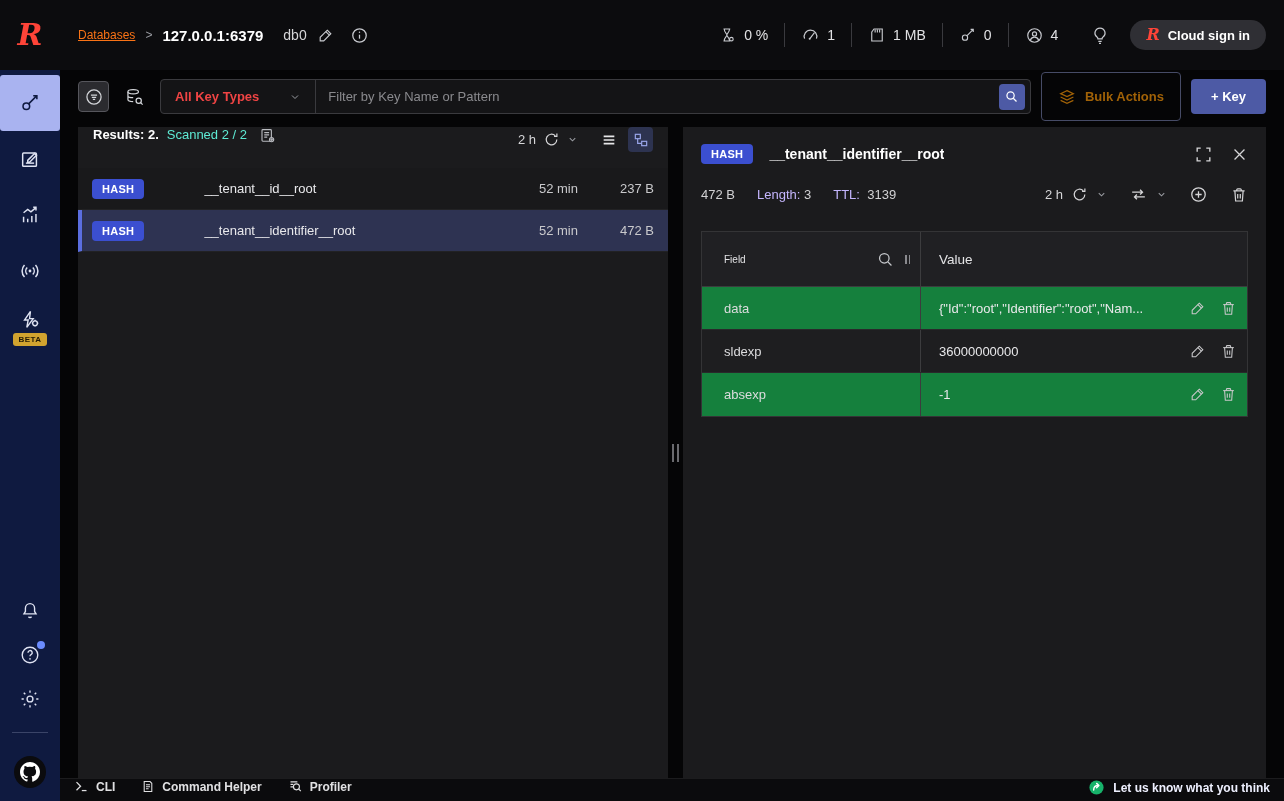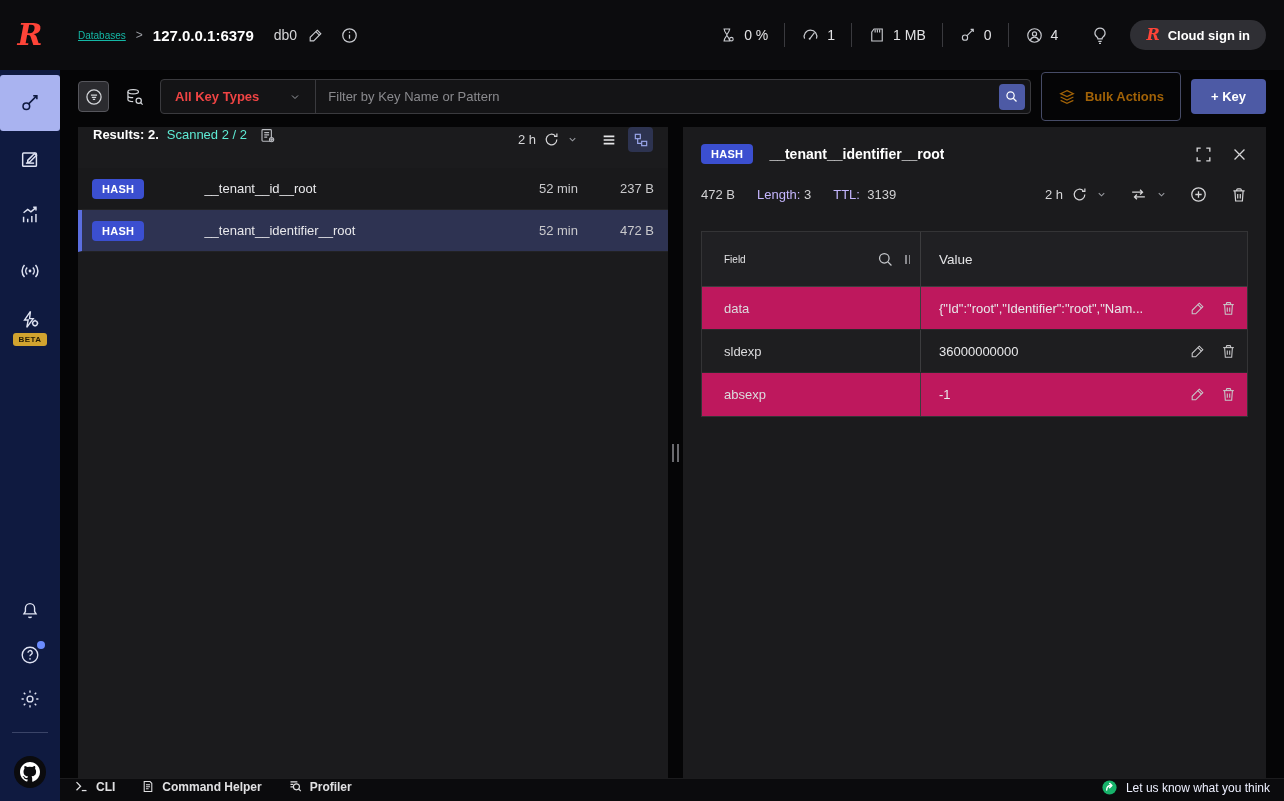--- a/index.html
+++ b/index.html
@@ -6,21 +6,21 @@
   html,body { width:1284px; height:801px; background:#000; overflow:hidden; }
   body { font-family:"Liberation Sans", sans-serif; font-size:13px; color:#dcdcde; }
   svg { display:block; }
   .app { width:1284px; height:801px; display:flex; flex-direction:column; background:#050506; }
 
   
   .topbar { height:70px; min-height:70px; display:flex; align-items:center; background:#0c0c0e; padding-right:18px; }
   .logo-box { width:60px; display:flex; justify-content:center; align-items:center; }
   .redis-logo { font-family:"DejaVu Serif", serif; font-style:italic; font-weight:bold; font-size:30px; color:#ff4438; line-height:1; }
   .breadcrumb { display:flex; align-items:center; gap:10px; margin-left:18px; }
-  .bc-link { color:#14b8a6; text-decoration:underline; font-size:10px; cursor:pointer; }
+  .bc-link { color:#f97316; text-decoration:underline; font-size:12px; cursor:pointer; }
   .bc-sep { color:#9a9ca2; font-size:12px; }
   .bc-host { color:#fff; font-weight:bold; font-size:15px; }
   .bc-db { color:#d6d6d8; font-size:14px; margin-left:10px; }
   .hicon { color:#c9cbd0; display:flex; align-items:center; }
   .stats { margin-left:auto; display:flex; align-items:center; }
   .stat { display:flex; align-items:center; gap:7px; padding:0 16px; color:#e2e2e4; font-size:14px; }
   .stat-divider { width:1px; height:24px; background:#3a3a3e; }
   .bulb { padding:0 20px 0 16px; }
   .cloud-btn { display:flex; align-items:center; gap:8px; background:#2f2f34; border-radius:17px; padding:7px 16px; color:#fff; font-weight:bold; font-size:13px; cursor:pointer; }
   .cloud-btn .redis-logo { font-size:16px; }
@@ -85,31 +85,31 @@
   .chev-sm { color:#9a9ca2; }
   .act-icon { cursor:pointer; display:flex; }
 
   .hash-table { margin-top:27px; border:1px solid #343436; }
   .thead { display:flex; height:55px; background:#202023; border-bottom:1px solid #3c3c3e; align-items:stretch; }
   .th-field { width:40%; min-width:40%; display:flex; align-items:center; padding:0 10px 0 22px; color:#e4e4e6; font-size:10px; }
   .th-field .th-search { margin-left:auto; color:#c6c8cc; cursor:pointer; }
   .col-resize { display:flex; gap:2px; align-items:center; margin-left:10px; cursor:col-resize; }
   .col-resize i { display:block; width:1.5px; height:9px; background:#8a8a8e; }
   .th-value { flex:1; display:flex; align-items:center; padding-left:18px; border-left:1px solid #3c3c3e; color:#e4e4e6; font-size:13.5px; }
-  .tr { display:flex; height:43px; align-items:stretch; border-bottom:1px solid #29292b; background:#be185d; }
+  .tr { display:flex; height:43px; align-items:stretch; border-bottom:1px solid #29292b; background:#15803d; }
   .tr:nth-child(odd) { background:#1e1e20; }
   .td-field { width:40%; min-width:40%; display:flex; align-items:center; padding-left:22px; color:#dcdcde; }
   .td-value { flex:1; display:flex; align-items:center; padding-left:18px; border-left:1px solid #3c3c3e; color:#e8e8ea; min-width:0; }
   .td-value .vtext { flex:1; white-space:nowrap; overflow:hidden; text-overflow:ellipsis; }
   .row-actions { display:flex; align-items:center; gap:14px; padding:0 10px 0 8px; color:#c8c8ca; }
 
   
   .bottombar { height:23px; min-height:23px; margin:0 -18px; background:#0b0b0d; display:flex; align-items:flex-start; padding:0 14px; gap:26px; font-size:12px; color:#e0e0e2; border-top:1px solid #1c1c1e; }
   .bb-item { display:flex; align-items:center; gap:7px; font-weight:bold; cursor:pointer; }
-  .bb-right { margin-left:auto; display:flex; align-items:center; gap:8px; font-weight:normal; color:#eef0ff; cursor:pointer; }
+  .bb-right { margin-left:auto; display:flex; align-items:center; gap:8px; font-weight:bold; color:#eef0ff; cursor:pointer; }
 </style>
 </head>
 <body>
 
 <div class="app">
 
   <div class="topbar">
     <div class="logo-box">
       <span class="redis-logo">R</span>
     </div>

